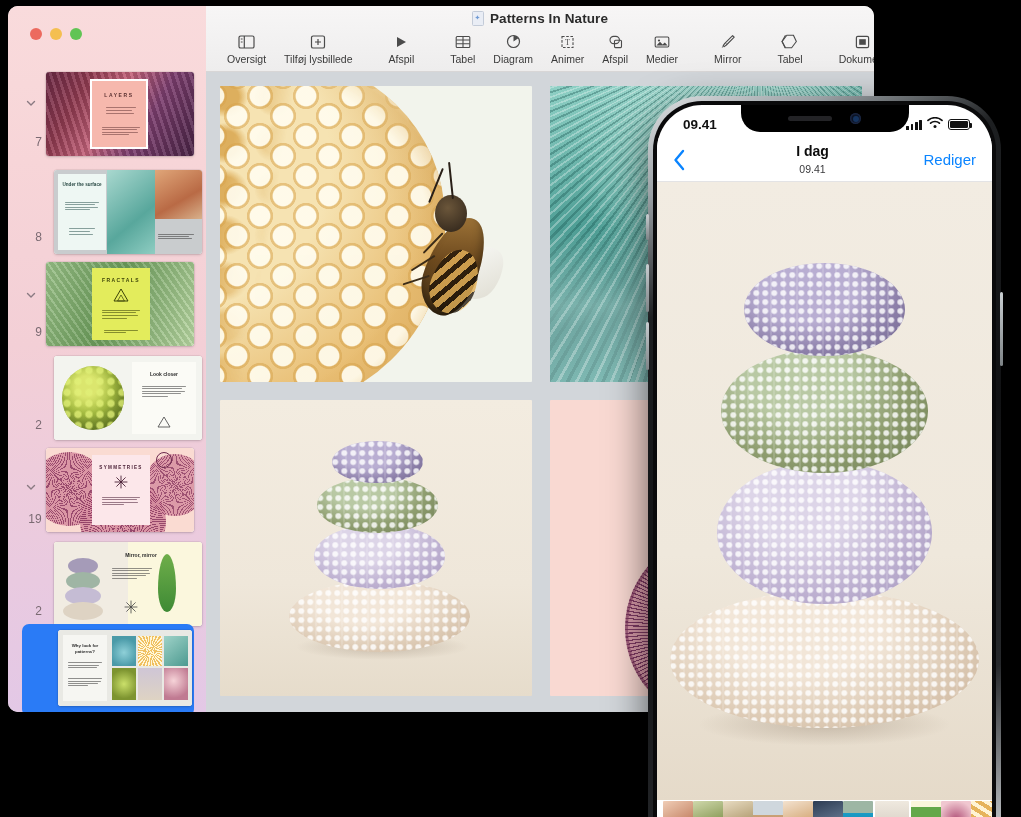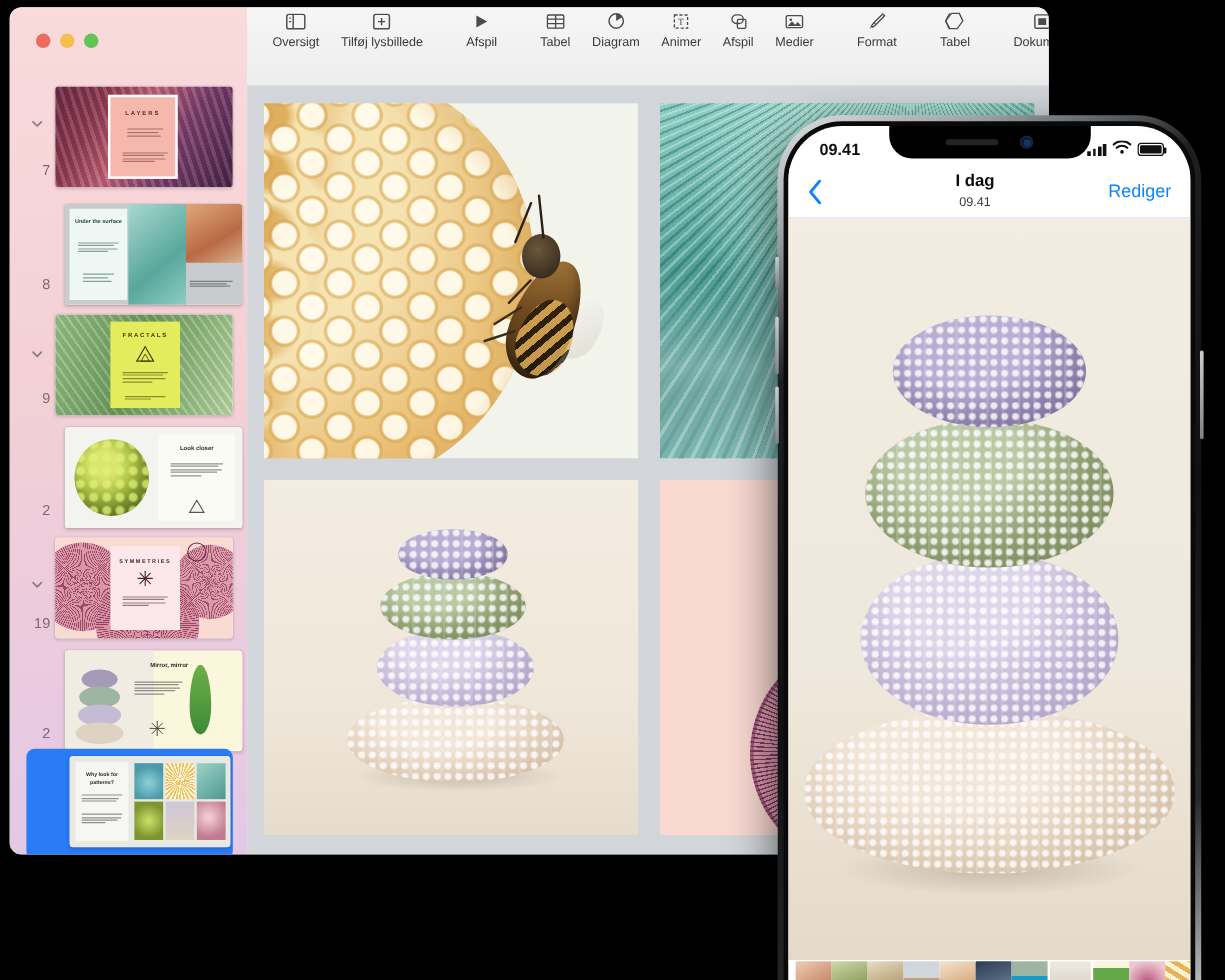--- a/index.html
+++ b/index.html
@@ -489,20 +489,27 @@
             <div style="position:absolute;left:54px;top:38px;width:24px;height:32px;background:radial-gradient(circle at 50% 50%,#cbe06a,#7d9430 72%);"></div>
             <div style="position:absolute;left:80px;top:38px;width:24px;height:32px;background:linear-gradient(180deg,#cfc6d6,#ded3c3);"></div>
             <div style="position:absolute;left:106px;top:38px;width:24px;height:32px;background:radial-gradient(circle at 40% 40%,#f6d3d8,#c07a92 72%);"></div>
           </div>
         </div>
 
       </div>
     </div>
 
     <div class="toolbar">
+      <div class="title-bar">
+        <span class="doc-ico">
+          <span class="pg"></span>
+            <span class="mk">✦</span>
+        </span>
+        <span class="title-txt">Patterns In Nature</span>
+      </div>
 
       <div class="tb-items">
         <div class="tb-item">
           <span class="tb-ico">
             <svg width="17" height="14" viewBox="0 0 17 14">
                 <rect x="1" y="1" width="15" height="12" rx="1.6" fill="none" stroke="currentColor" stroke-width="1.2"></rect>
                 <line x1="6.3" y1="1" x2="6.3" y2="13" stroke="currentColor" stroke-width="1.2"></line>
                 <line x1="2.8" y1="4" x2="4.6" y2="4" stroke="currentColor" stroke-width="1"></line>
                 <line x1="2.8" y1="7" x2="4.6" y2="7" stroke="currentColor" stroke-width="1"></line>
               </svg>
@@ -584,21 +591,21 @@
         </div>
 
         <div class="tb-item gap">
           <span class="tb-ico">
             <svg width="16" height="15" viewBox="0 0 16 15">
                 <path d="M12.6 1.6 L14.2 3.2 L6.4 11 L4.2 12.6 L3.2 11.6 L4.8 9.4 Z" fill="none" stroke="currentColor" stroke-width="1.1" stroke-linejoin="round"></path>
                 <line x1="5.4" y1="9" x2="7" y2="10.6" stroke="currentColor" stroke-width=".9"></line>
                 <path d="M3 11.8 L1.6 13.8 L3.6 13 Z" fill="currentColor"></path>
               </svg>
           </span>
-          <span class="tb-lbl">Format</span>
+          <span class="tb-lbl">Mirror</span>
         </div>
 
         <div class="tb-item gap">
           <span class="tb-ico">
             <svg width="18" height="15" viewBox="0 0 18 15">
                 <path d="M6 1.2 L12.6 1.2 L16.4 7.5 L12.6 13.8 L6 13.8 L2.2 7.5 Z" fill="none" stroke="currentColor" stroke-width="1.1" transform="skewX(-8)"></path>
                 <path d="M4.5 1.2 L1 7.5 L4.5 13.8" fill="none" stroke="currentColor" stroke-width="1.1"></path>
               </svg>
           </span>
           <span class="tb-lbl">Tabel</span>

